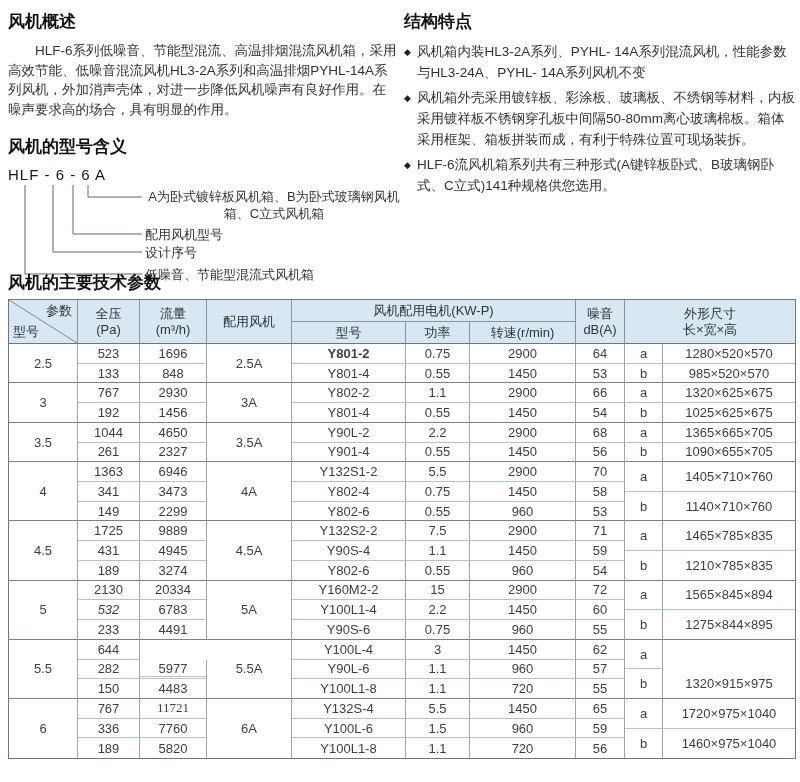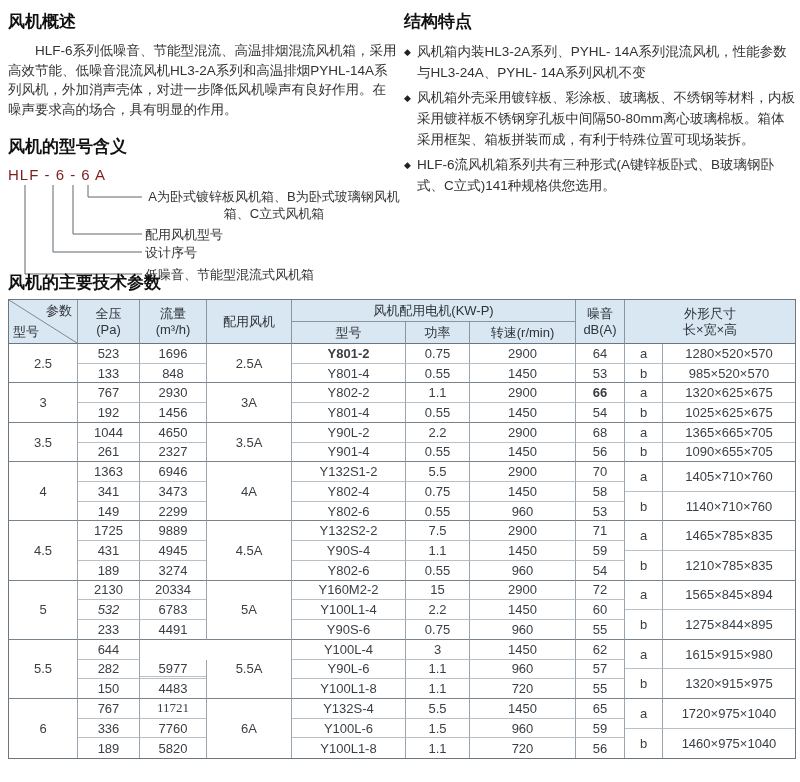--- a/index.html
+++ b/index.html
@@ -6,21 +6,21 @@
   .page {
     position:relative; width:800px; height:782px; background:#ffffff;
     font-family:"Liberation Sans","DejaVu Sans",sans-serif; color:#2f3235;
     overflow:hidden;
   }
   h2.sec { font-size:17px; font-weight:bold; color:#111; margin:0 0 8px 0; }
   
   .col-left { position:absolute; left:8px; top:10px; width:390px; }
   .col-left p.body { margin:8px 0 0 0; font-size:13.5px; line-height:19.5px; text-indent:2em; color:#333; }
   .model-sec { margin-top:16px; }
-  .model-code { font-size:15px; color:#7f1d1d; letter-spacing:1px; margin-top:4px; }
+  .model-code { font-size:15px; color:#0f172a; letter-spacing:1px; margin-top:4px; }
   .diagram { position:relative; height:110px; margin-top:2px; }
   .diagram svg { position:absolute; left:0; top:0; }
   .dg-label { position:absolute; left:137px; font-size:13px; line-height:17px; color:#333; }
   .dg-l1 { top:3px; width:258px;text-align:center; }
   .dg-l2 { top:41px; }
   .dg-l3 { top:59px; }
   .dg-l4 { top:81px; }
   
   .col-right { position:absolute; left:404px; top:10px; width:392px; }
   .feat { display:flex; margin:0 0 4px 0; }
@@ -146,21 +146,21 @@
         <div class="tc rl nr" style="grid-area: 3 / 10 / span 2;">1280×520×570</div>
         <div class="tc gend" style="grid-area: 5 / 9 / span 2;">b</div>
         <div class="tc gend nr" style="grid-area: 5 / 10 / span 2;">985×520×570</div>
         <div class="tc gend" style="grid-area: 7 / 1 / span 4;">3</div>
         <div class="tc gend" style="grid-area: 7 / 4 / span 4;">3A</div>
         <div class="tc rl" style="grid-area: 7 / 2 / span 2;">767</div>
         <div class="tc rl" style="grid-area: 7 / 3 / span 2;">2930</div>
         <div class="tc rl" style="grid-area: 7 / 5 / span 2;">Y802-2</div>
         <div class="tc rl" style="grid-area: 7 / 6 / span 2;">1.1</div>
         <div class="tc rl" style="grid-area: 7 / 7 / span 2;">2900</div>
-        <div class="tc rl" style="grid-area: 7 / 8 / span 2; font-weight: bold;">66</div>
+        <div class="tc rl" style="grid-area: 7 / 8 / span 2;">66</div>
         <div class="tc gend" style="grid-area: 9 / 2 / span 2;">192</div>
         <div class="tc gend" style="grid-area: 9 / 3 / span 2;">1456</div>
         <div class="tc gend" style="grid-area: 9 / 5 / span 2;">Y801-4</div>
         <div class="tc gend" style="grid-area: 9 / 6 / span 2;">0.55</div>
         <div class="tc gend" style="grid-area: 9 / 7 / span 2;">1450</div>
         <div class="tc gend" style="grid-area: 9 / 8 / span 2;">54</div>
         <div class="tc rl" style="grid-area: 7 / 9 / span 2;">a</div>
         <div class="tc rl nr" style="grid-area: 7 / 10 / span 2;">1320×625×675</div>
         <div class="tc gend" style="grid-area: 9 / 9 / span 2;">b</div>
         <div class="tc gend nr" style="grid-area: 9 / 10 / span 2;">1025×625×675</div>
@@ -268,21 +268,20 @@
         <div class="tc rl" style="grid-area: 35 / 6 / span 2;">1.1</div>
         <div class="tc rl" style="grid-area: 35 / 7 / span 2;">960</div>
         <div class="tc rl" style="grid-area: 35 / 8 / span 2;">57</div>
         <div class="tc gend" style="grid-area: 37 / 2 / span 2;">150</div>
         <div class="tc gend" style="grid-area: 37 / 3 / span 2;">4483</div>
         <div class="tc gend" style="grid-area: 37 / 5 / span 2;">Y100L1-8</div>
         <div class="tc gend" style="grid-area: 37 / 6 / span 2;">1.1</div>
         <div class="tc gend" style="grid-area: 37 / 7 / span 2;">720</div>
         <div class="tc gend" style="grid-area: 37 / 8 / span 2;">55</div>
         <div class="tc rl" style="grid-area: 33 / 9 / span 3;">a</div>
-        <div class="tc rl nr" style="grid-area: 33 / 10 / span 3;">1615×915×980</div>
         <div class="tc gend" style="grid-area: 36 / 9 / span 3;">b</div>
         <div class="tc gend nr" style="grid-area: 36 / 10 / span 3;">1320×915×975</div>
         <div class="tc " style="grid-area: 39 / 1 / span 6;">6</div>
         <div class="tc " style="grid-area: 39 / 4 / span 6;">6A</div>
         <div class="tc rl" style="grid-area: 39 / 2 / span 2;">767</div>
         <div class="tc rl" style="grid-area: 39 / 3 / span 2; font-family: Liberation Serif, serif;">11721</div>
         <div class="tc rl" style="grid-area: 39 / 5 / span 2;">Y132S-4</div>
         <div class="tc rl" style="grid-area: 39 / 6 / span 2;">5.5</div>
         <div class="tc rl" style="grid-area: 39 / 7 / span 2;">1450</div>
         <div class="tc rl" style="grid-area: 39 / 8 / span 2;">65</div>

